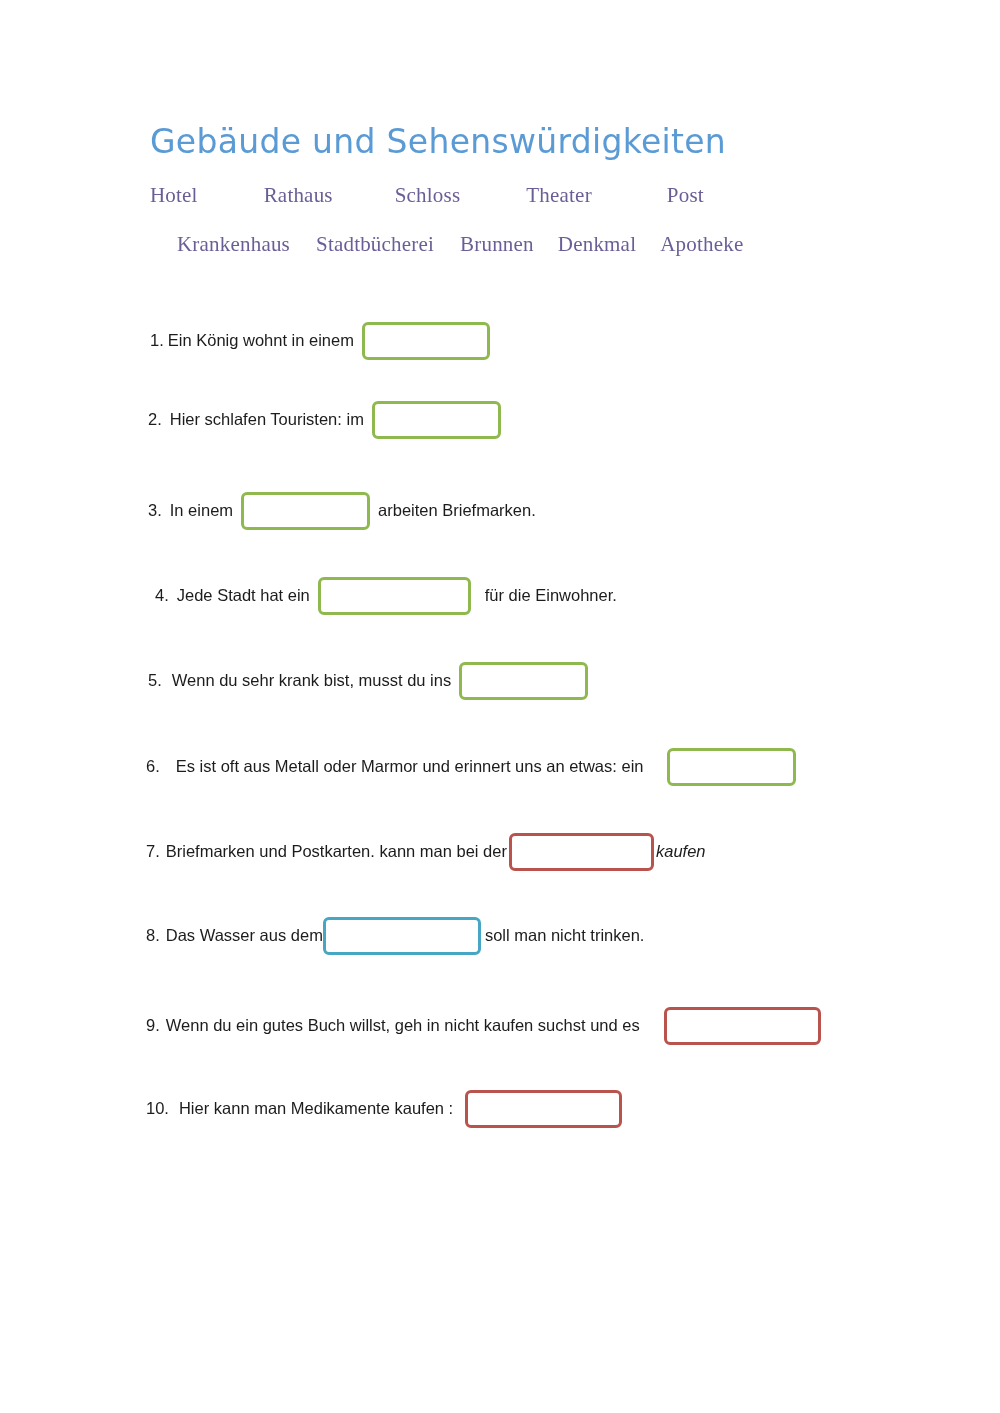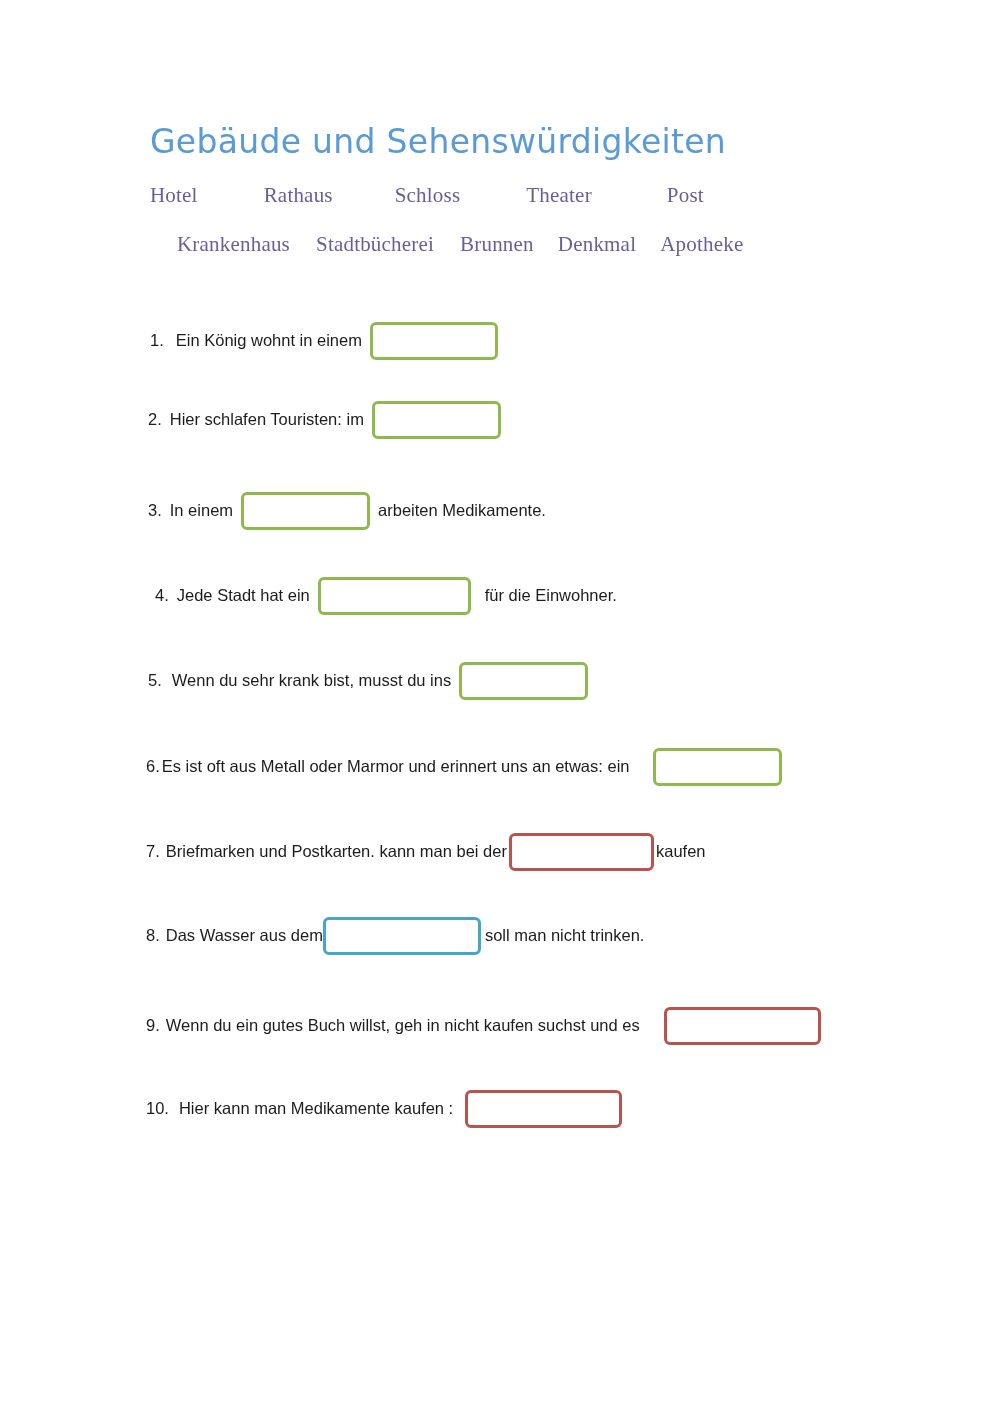--- a/index.html
+++ b/index.html
@@ -120,61 +120,61 @@
   </div>
 
   <div class="wordbank wordbank-row2">
     <span class="word">Krankenhaus</span><span class="gap-e"></span><span class="word">Stadtbücherei</span><span class="gap-f"></span><span class="word">Brunnen</span><span class="gap-g"></span><span class="word">Denkmal</span><span class="gap-h"></span><span class="word">Apotheke</span>
   </div>
 
   <div class="questions">
 
     <div class="q-row row-1">
       <span class="q-text">1.</span>
-      <span class="q-text pre" style="margin-left:12px;">Ein König  wohnt  in einem</span>
+      <span class="q-text pre" style="margin-left:4px;">Ein König  wohnt  in einem</span>
       <span class="answer-box green" style="width:128px;"></span>
     </div>
 
     <div class="q-row row-2">
       <span class="q-text">2.</span>
       <span class="q-text pre" style="margin-left:8px;">Hier schlafen Touristen: im</span>
       <span class="answer-box green" style="width:129px;"></span>
     </div>
 
     <div class="q-row row-3">
       <span class="q-text">3.</span>
       <span class="q-text pre" style="margin-left:8px;">In einem</span>
       <span class="answer-box green" style="width:129px;"></span>
-      <span class="q-text post">arbeiten Medikamente.</span>
+      <span class="q-text post">arbeiten Briefmarken.</span>
     </div>
 
     <div class="q-row row-4">
       <span class="q-text">4.</span>
       <span class="q-text pre" style="margin-left:8px;">Jede Stadt hat ein</span>
       <span class="answer-box green" style="width:153px;"></span>
       <span class="q-text post" style="margin-left:14px;">für die Einwohner.</span>
     </div>
 
     <div class="q-row row-5">
       <span class="q-text">5.</span>
       <span class="q-text pre" style="margin-left:10px;">Wenn du sehr krank bist, musst du ins</span>
       <span class="answer-box green" style="width:129px;"></span>
     </div>
 
     <div class="q-row row-6">
       <span class="q-text">6.</span>
-      <span class="q-text pre" style="margin-left:2px;">Es ist oft aus Metall oder Marmor und erinnert uns an etwas: ein</span>
+      <span class="q-text pre" style="margin-left:16px;">Es ist oft aus Metall oder Marmor und erinnert uns an etwas: ein</span>
       <span class="answer-box green" style="width:129px;margin-left:15px;"></span>
     </div>
 
     <div class="q-row row-7">
       <span class="q-text">7.</span>
       <span class="q-text pre" style="margin-left:6px;margin-right:2px;">Briefmarken und Postkarten. kann man bei der</span>
       <span class="answer-box red" style="width:145px;"></span>
-      <span class="q-text post" style="margin-left:2px;">kaufen</span>
+      <span class="q-text post" style="margin-left:2px;font-style:italic;">kaufen</span>
     </div>
 
     <div class="q-row row-8">
       <span class="q-text">8.</span>
       <span class="q-text pre" style="margin-left:6px;margin-right:0;">Das Wasser  aus dem</span>
       <span class="answer-box cyan" style="width:158px;"></span>
       <span class="q-text post" style="margin-left:4px;">soll man nicht trinken.</span>
     </div>
 
     <div class="q-row row-9">

